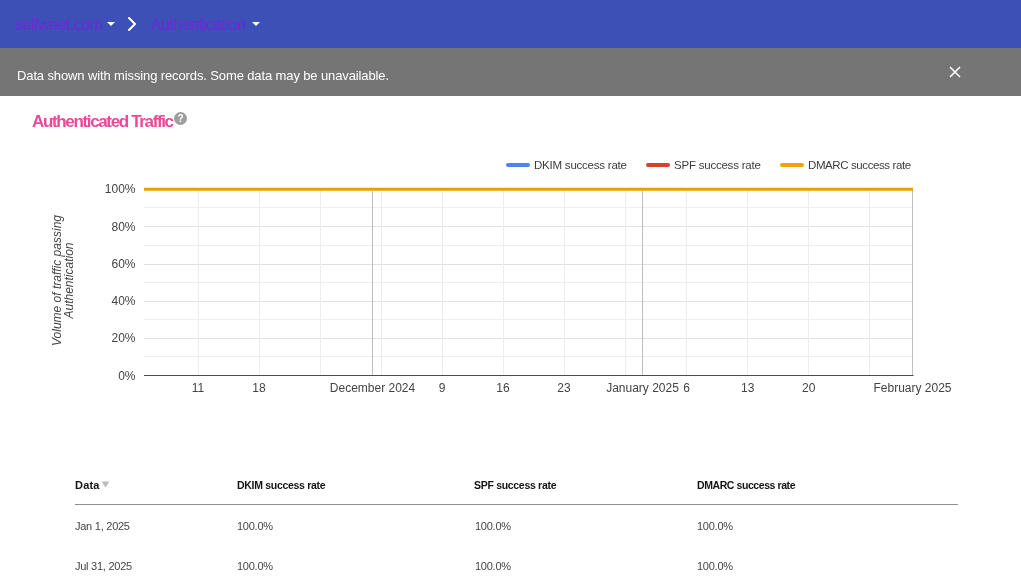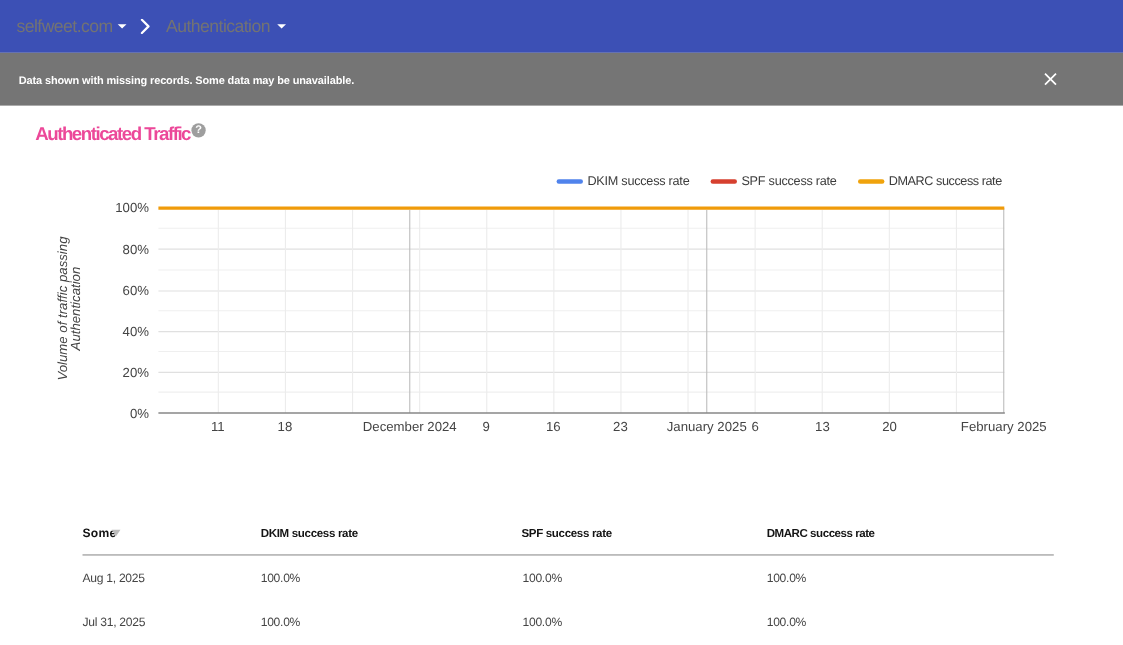--- a/index.html
+++ b/index.html
@@ -1,23 +1,23 @@
 <!DOCTYPE html>
 <html><head>
 <meta charset="utf-8">
 <style>
   html,body{margin:0;padding:0;}
   body{width:1021px;height:586px;position:relative;background:#fff;
        font-family:"Liberation Sans",sans-serif;overflow:hidden;}
   .abs{position:absolute;}
   .topbar{left:0;top:0;width:1021px;height:48px;background:#3C50B5;}
-  .tbtxt{color:#737373;font-size:16px;letter-spacing:-0.5px;line-height:49px;white-space:nowrap;text-align:right;}
+  .tbtxt{color:#6d28d9;font-size:16px;letter-spacing:-0.5px;line-height:49px;white-space:nowrap;text-align:right;}
   .caret{width:0;height:0;border-left:4px solid transparent;border-right:4px solid transparent;border-top:4px solid #fff;}
   .banner{left:0;top:48px;width:1021px;height:48px;background:#757575;}
-  .bantxt{left:17px;top:67.5px;color:#fff;font-size:10px;font-weight:bold;letter-spacing:-0.12px;}
+  .bantxt{left:17px;top:67.5px;color:#fff;font-size:13px;font-weight:normal;letter-spacing:-0.12px;}
   .title{left:32px;top:112px;font-size:17px;font-weight:bold;color:#ec4899;letter-spacing:-1.35px;}
   .helpc{left:174px;top:112px;width:13px;height:13px;border-radius:50%;background:#9e9e9e;
          color:#fff;font-size:10px;font-weight:bold;text-align:center;line-height:13px;}
   .legtxt{font-size:11.5px;color:#3c3c3c;top:159px;letter-spacing:-0.22px;}
   .sw{top:163px;width:24px;height:4px;border-radius:2px;}
   .th{font-size:10.5px;font-weight:bold;color:#141414;top:479px;letter-spacing:-0.3px;}
   .td1{font-size:11px;color:#454545;top:520px;letter-spacing:-0.25px;}
   .td2{font-size:11px;color:#454545;top:560px;letter-spacing:-0.25px;}
   .hrule{left:75px;top:504px;width:883px;height:1px;background:#8f8f8f;}
   </style>
@@ -112,28 +112,28 @@
       <text x="808.7" y="392">20</text>
       <text x="912.5" y="392">February 2025</text>
     </g>
 
     <g font-size="12" fill="#444" font-style="italic" text-anchor="middle">
       <text x="61" y="280.5" transform="rotate(-90 61 280.5)">Volume of traffic passing</text>
       <text x="73" y="280.5" transform="rotate(-90 73 280.5)">Authentication</text>
     </g>
   </svg>
 
-  <div class="abs th" style="left:75px;font-size:11px;letter-spacing:0.2px;">Some</div>
+  <div class="abs th" style="left:75px;font-size:11px;letter-spacing:0.2px;">Data</div>
   <svg class="abs" style="left:101px;top:481px;" width="9" height="7" viewBox="0 0 9 7">
     <path d="M0.5 0.5 L8.5 0.5 L4.5 6.5 Z" fill="#bdbdbd"></path>
   </svg>
   <div class="abs th" style="left:237px;">DKIM success rate</div>
   <div class="abs th" style="left:474px;">SPF success rate</div>
   <div class="abs th" style="left:697px;letter-spacing:-0.42px;">DMARC success rate</div>
   <div class="abs hrule"></div>
-  <div class="abs td1" style="left:75px;">Aug 1, 2025</div>
+  <div class="abs td1" style="left:75px;">Jan 1, 2025</div>
   <div class="abs td1" style="left:237px;">100.0%</div>
   <div class="abs td1" style="left:475px;">100.0%</div>
   <div class="abs td1" style="left:697px;">100.0%</div>
   <div class="abs td2" style="left:75px;">Jul 31, 2025</div>
   <div class="abs td2" style="left:237px;">100.0%</div>
   <div class="abs td2" style="left:475px;">100.0%</div>
   <div class="abs td2" style="left:697px;">100.0%</div>
 
 </body></html>

